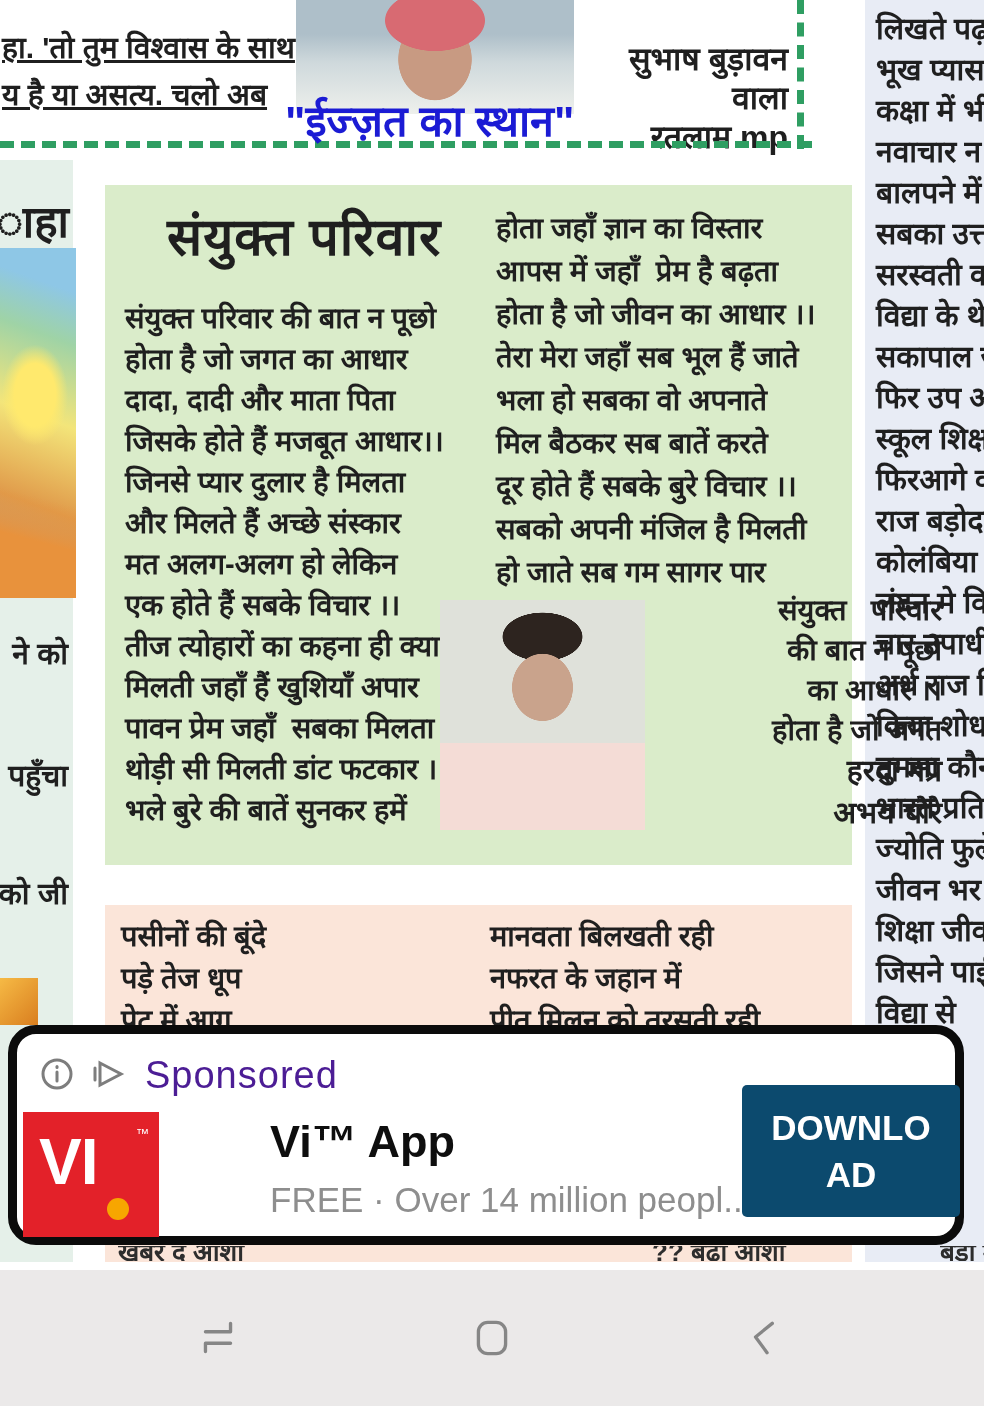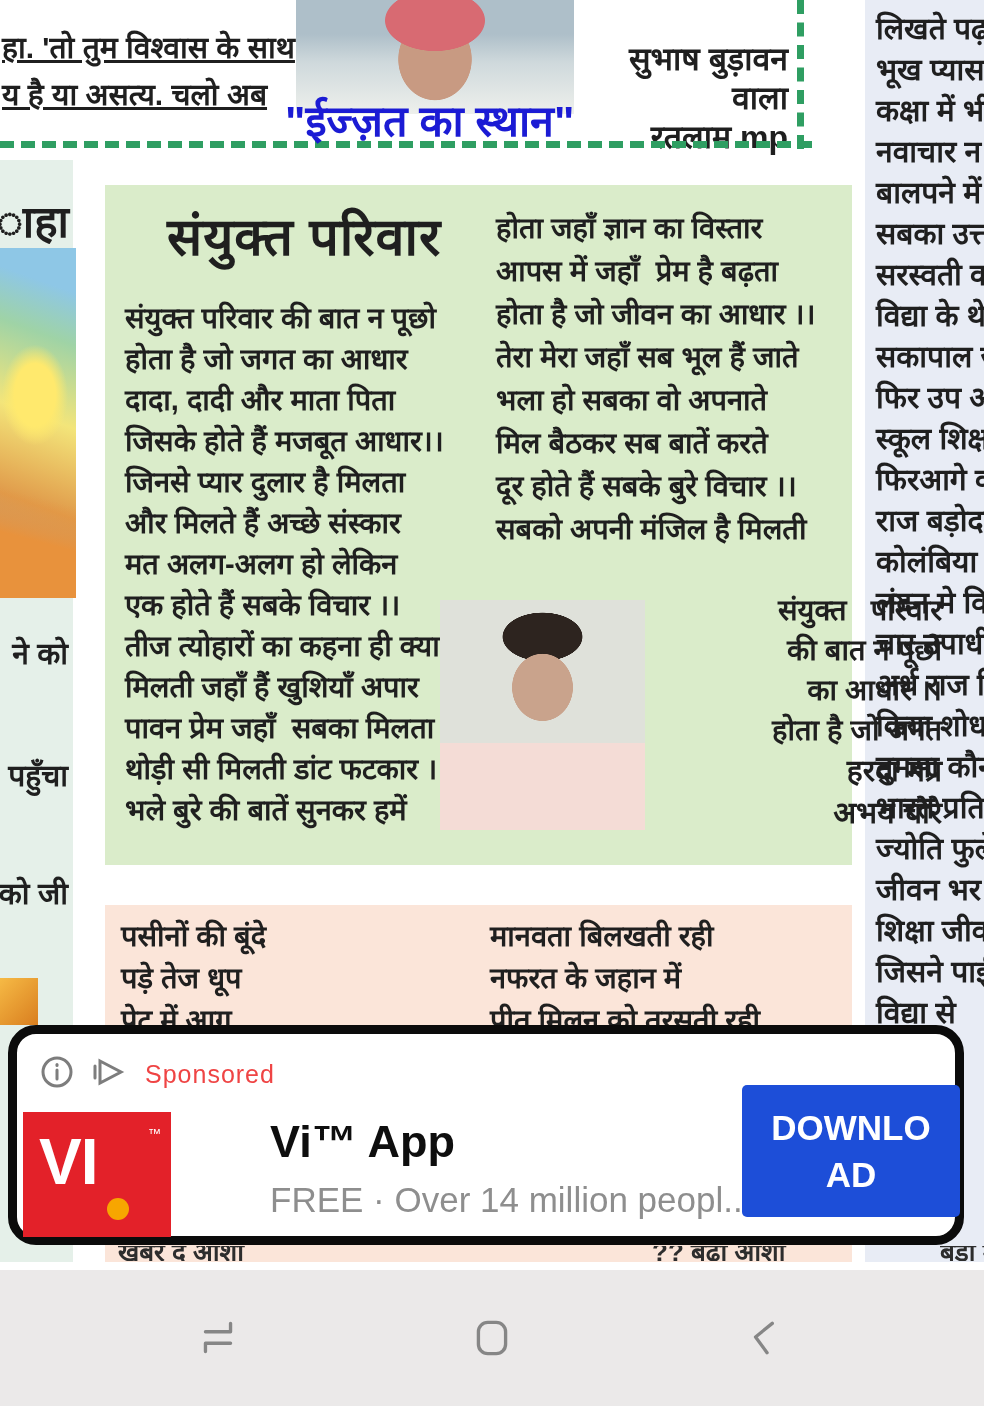--- a/index.html
+++ b/index.html
@@ -55,28 +55,28 @@
   .pink-box{left:105px;top:905px;width:747px;height:357px;background:#fbe5d9;}
   .pb-col{position:absolute;top:10px;}
   .pb-col .line{font-size:29px;line-height:42px;font-weight:600;white-space:pre;}
   
   .peek{height:15px;overflow:hidden;z-index:2;}
   .peek span{display:block;transform:translateY(-13px);font-size:26px;font-weight:700;color:#2d2d2d;white-space:pre;}
   
   .ad{left:8px;top:1025px;width:956px;height:220px;background:#fff;border:9px solid #0b0b0b;
       border-radius:28px;z-index:10;}
   .sponsored-row{position:absolute;left:22px;top:20px;display:flex;align-items:center;gap:16px;}
-  .sponsored-label{font-size:25px;color:#ef4444;letter-spacing:1px;text-align:right;}
-  .vi-logo{position:absolute;left:6px;top:78px;width:148px;height:125px;background:#e32129;}
+  .sponsored-label{font-size:38px;color:#4c1d95;letter-spacing:1px;text-align:right;}
+  .vi-logo{position:absolute;left:6px;top:78px;width:136px;height:125px;background:#e32129;}
   .vi-letters{position:absolute;left:16px;top:18px;color:#fff;font-size:64px;font-weight:800;letter-spacing:-1px;line-height:1;}
   .vi-tm{position:absolute;right:10px;top:14px;color:#fff;font-size:13px;}
   .vi-dot{position:absolute;left:84px;top:86px;width:22px;height:22px;border-radius:50%;background:#f7a600;}
   .ad-title{position:absolute;left:253px;top:82px;font-size:45px;font-weight:700;color:#0e0e0e;}
   .ad-sub{position:absolute;left:253px;top:146px;font-size:35px;color:#8e8e8e;}
-  .cta{position:absolute;left:725px;top:51px;width:218px;height:132px;background:#1d4ed8;border-radius:5px;
+  .cta{position:absolute;left:725px;top:51px;width:218px;height:132px;background:#0c4a6e;border-radius:5px;
        display:flex;align-items:center;justify-content:center;}
   .cta span{display:block;width:176px;text-align:center;color:#fff;font-size:35px;font-weight:700;
        line-height:1.35;word-break:break-all;}
   
   .navbar{left:0;top:1270px;width:984px;height:136px;background:#ebe9e9;z-index:20;display:flex;
       align-items:center;justify-content:center;gap:224px;}
   .navbtn{width:50px;height:46px;display:flex;align-items:center;justify-content:center;}
   .navbtn svg{stroke:#868686;stroke-width:3.2;fill:none;stroke-linecap:round;stroke-linejoin:round;}
   .adicon svg{stroke:#7d7d7d;stroke-width:3;fill:none;stroke-linecap:round;}
 </style>
@@ -154,20 +154,21 @@
       </div>
     <div class="gb-col2">
         <div class="line">होता जहाँ ज्ञान का विस्तार</div>
         <div class="line">आपस में जहाँ  प्रेम है बढ़ता</div>
         <div class="line">होता है जो जीवन का आधार ।।</div>
         <div class="line">तेरा मेरा जहाँ सब भूल हैं जाते</div>
         <div class="line">भला हो सबका वो अपनाते</div>
         <div class="line">मिल बैठकर सब बातें करते</div>
         <div class="line">दूर होते हैं सबके बुरे विचार ।।</div>
         <div class="line">सबको अपनी मंजिल है मिलती</div>
+        <div class="line">हो जाते सब गम सागर पार</div>
       </div>
     <div class="poem-photo"></div>
     <div class="gb-closing">
       <div>
           <div class="line">संयुक्त   परिवार</div>
           <div class="line">की बात न पूछो</div>
           <div class="line">का आधार ।।</div>
           <div class="line">होता है जो जगत</div>
         </div>
       <div class="gb-author">हरदा मप्र</div>

